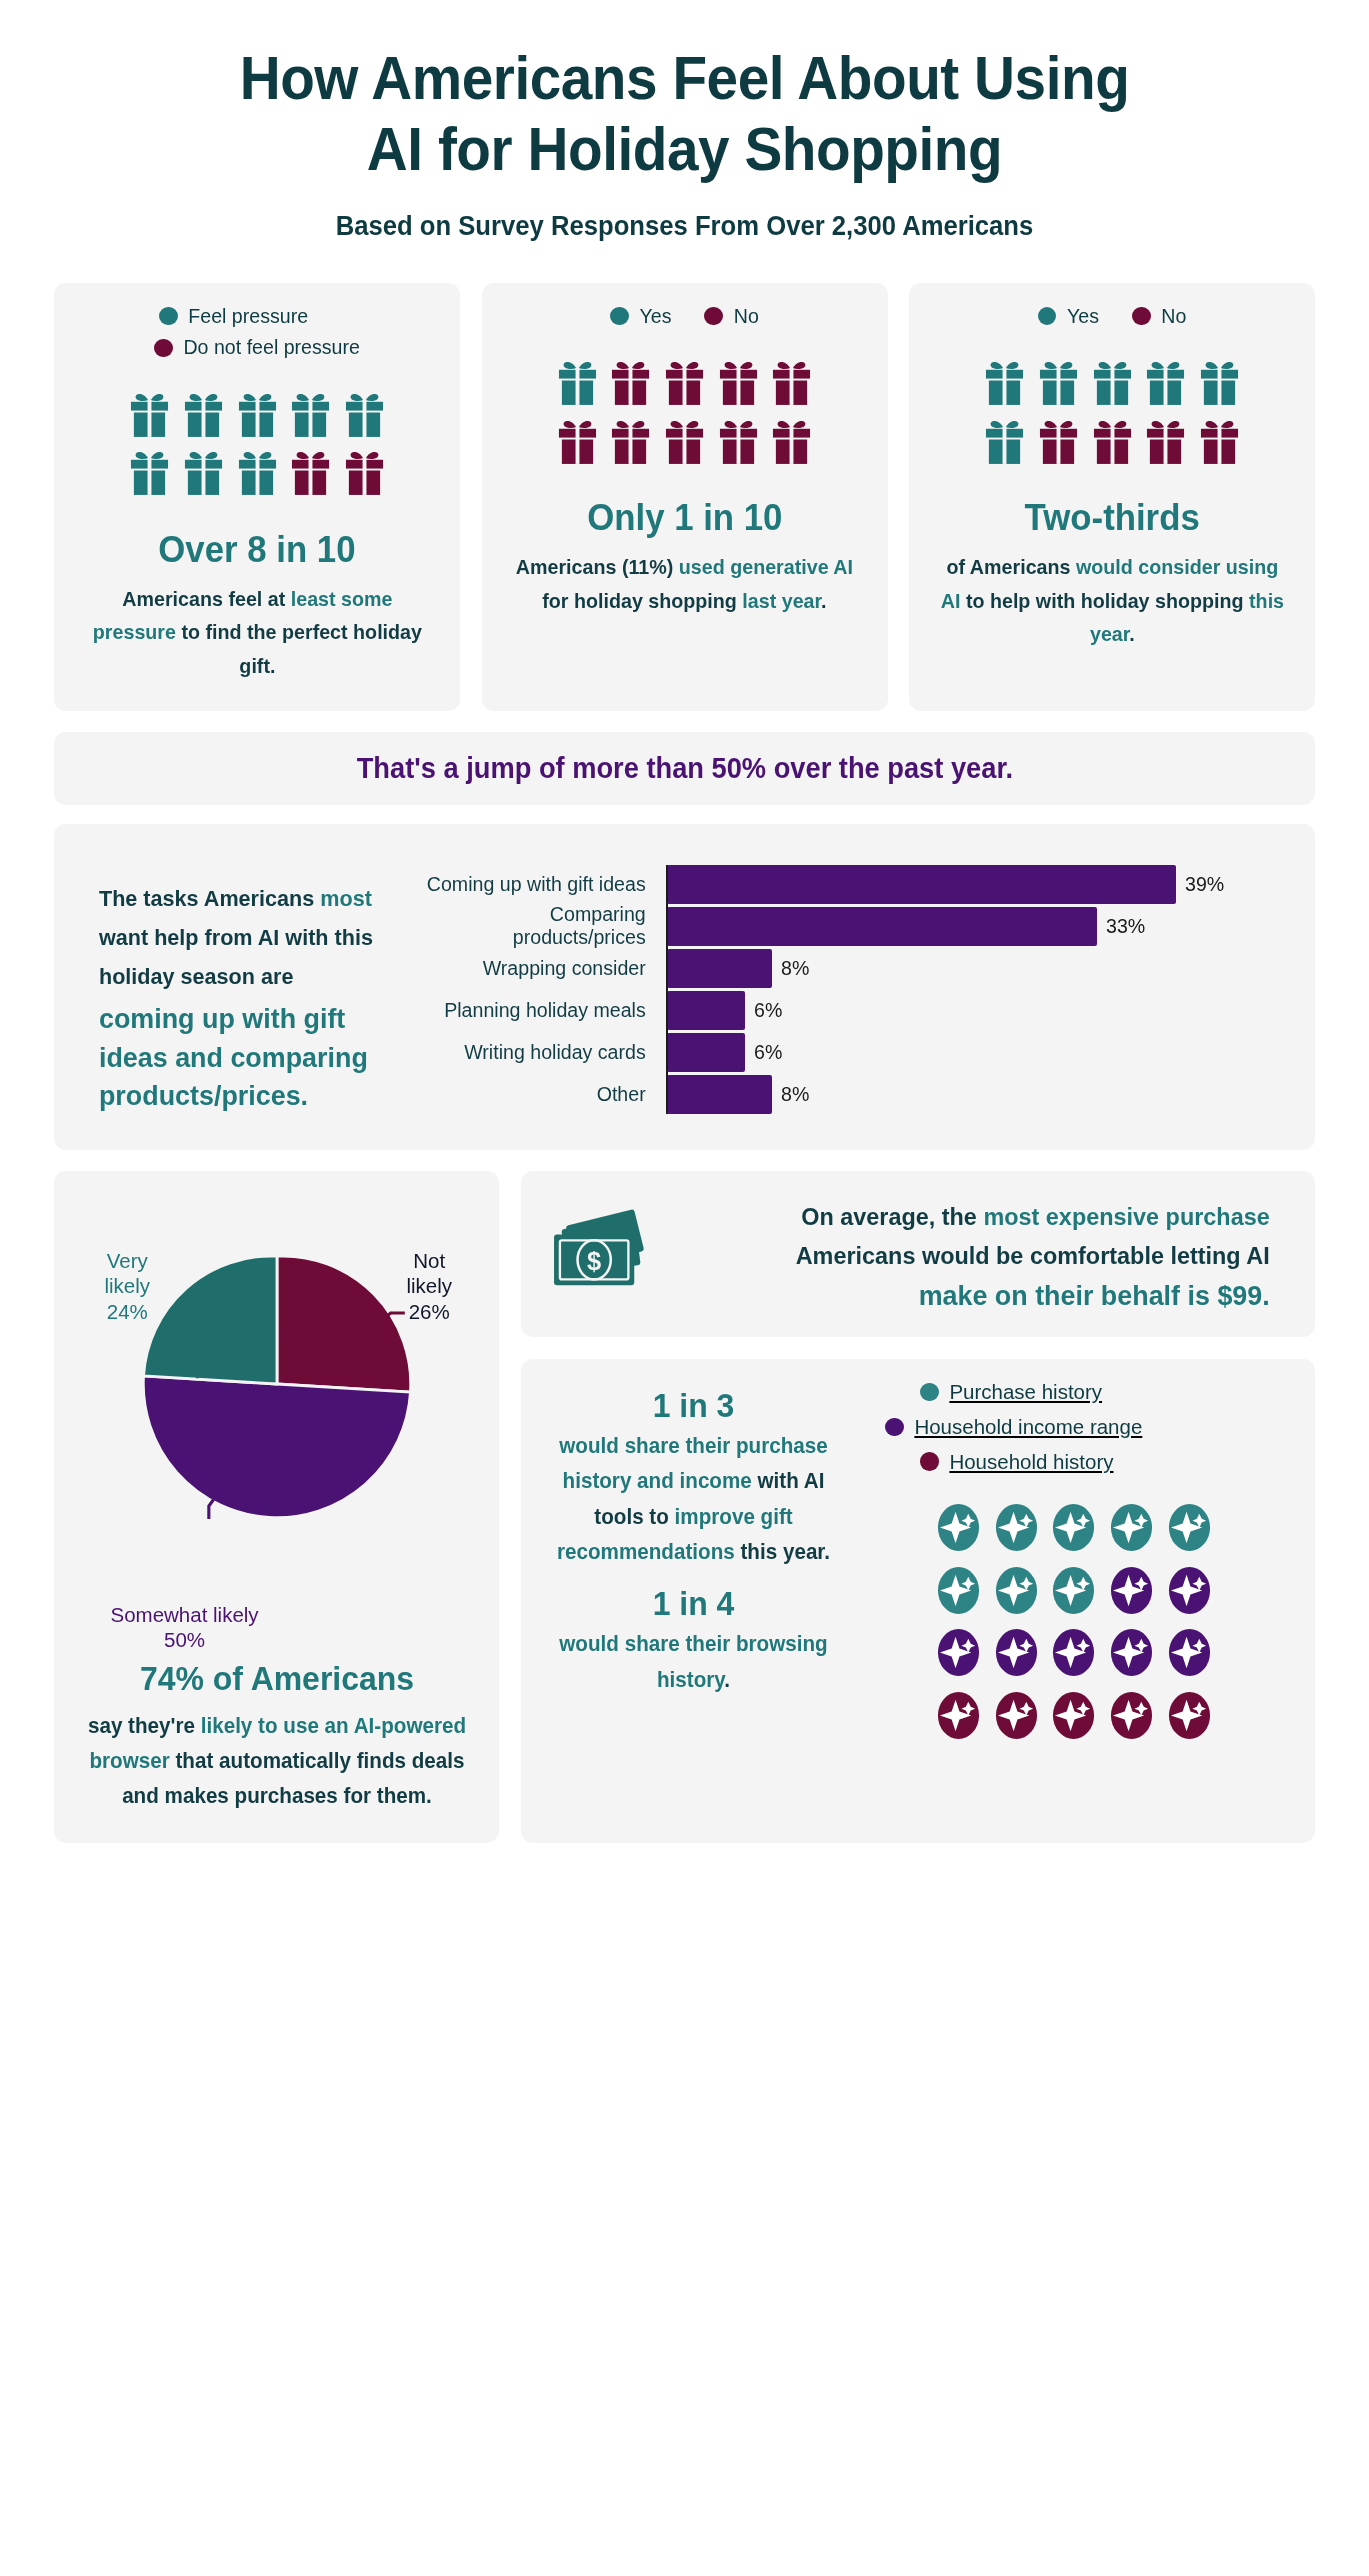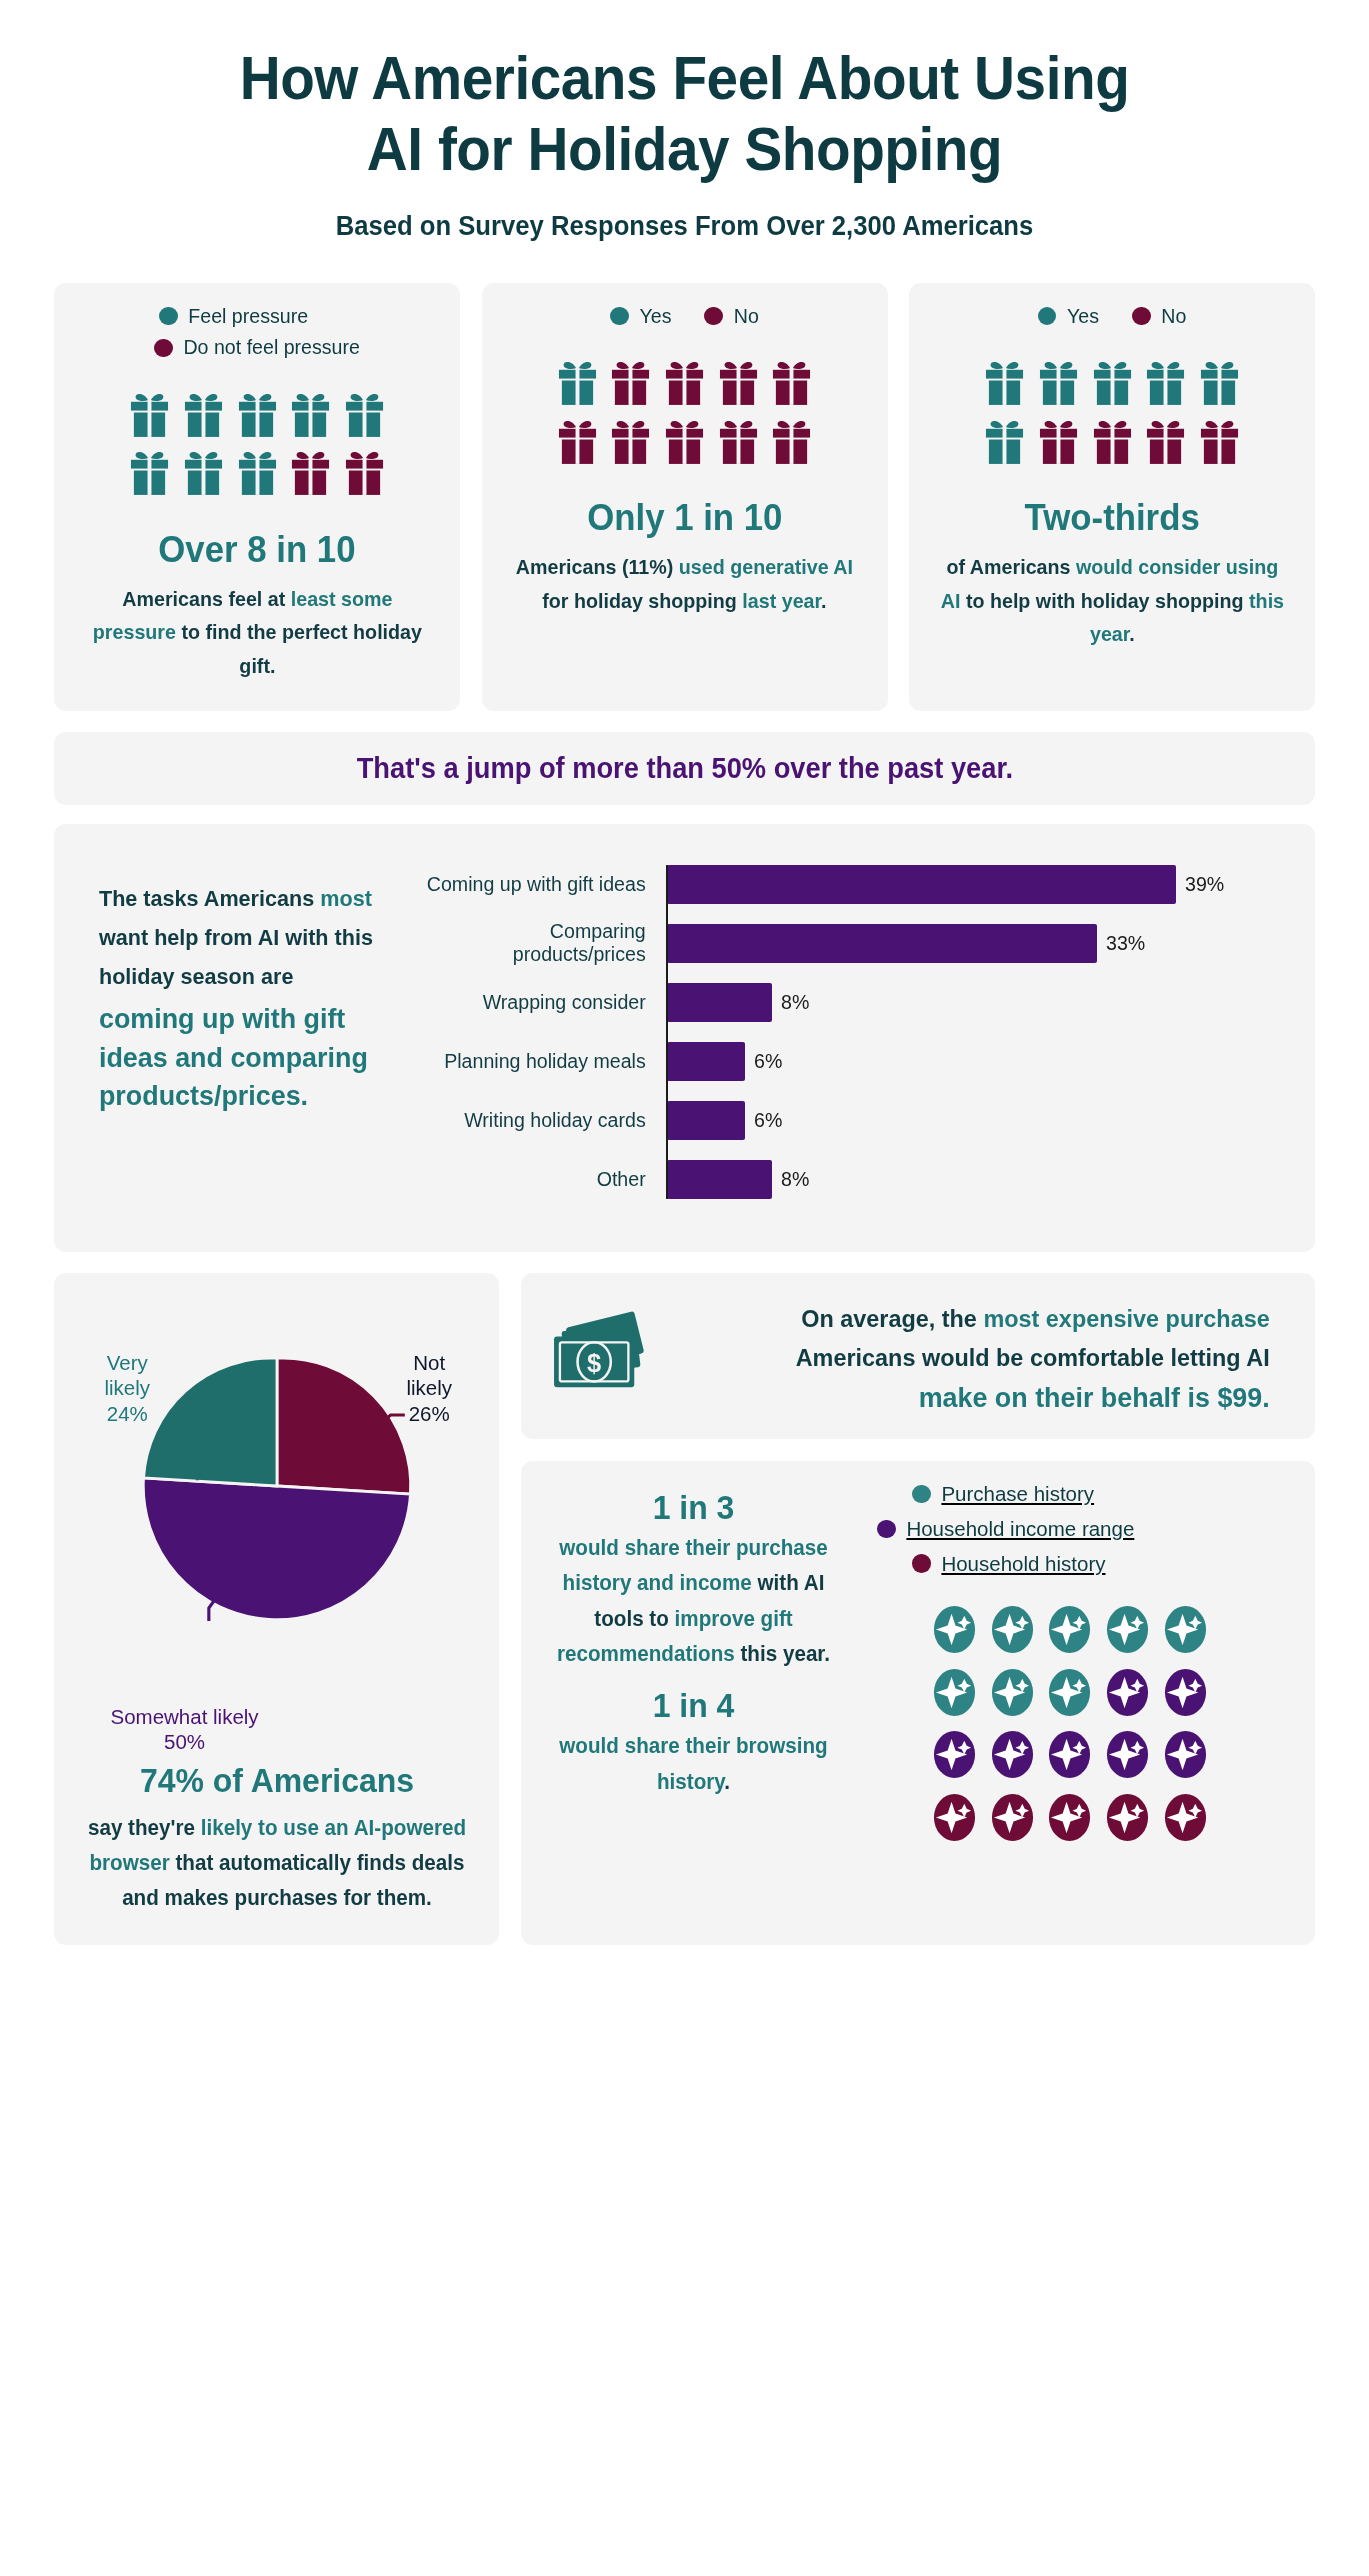--- a/index.html
+++ b/index.html
@@ -156,21 +156,21 @@
     left: 246px;
     top: 0;
     bottom: 0;
     width: 2px;
     background: #1b1b1b;
   }
   .bar-row {
     display: flex;
     align-items: center;
     height: 39px;
-    margin-bottom: 20px;
+    margin-bottom: 3px;
   }
   .bar-label {
     width: 239px;
     text-align: right;
     padding-right: 13.7px;
     font-size: 19.6px;
     color: #123C43;
     flex-shrink: 0;
   }
   .bar-track { flex: 1; display: flex; align-items: center; margin-left: 7.8px; }
@@ -247,21 +247,21 @@
     color: #20787A;
     margin-top: 3.9px;
     transform: scaleX(0.96);
   }
 
   
   .share-card {
     flex: 1;
     padding: 21.5px 25.4px 25.4px 21.5px;
     display: flex;
-    gap: 5px;
+    gap: 13px;
   }
   .share-copy { width: 303px; flex-shrink: 0; text-align: center; padding-top: 5.9px; }
   .share-copy .n1, .share-copy .n2 {
     font-size: 34px;
     font-weight: 700;
     color: #20787A;
     transform: scaleX(0.94);
   }
   .share-copy .t1, .share-copy .t2 {
     font-size: 21.5px;

